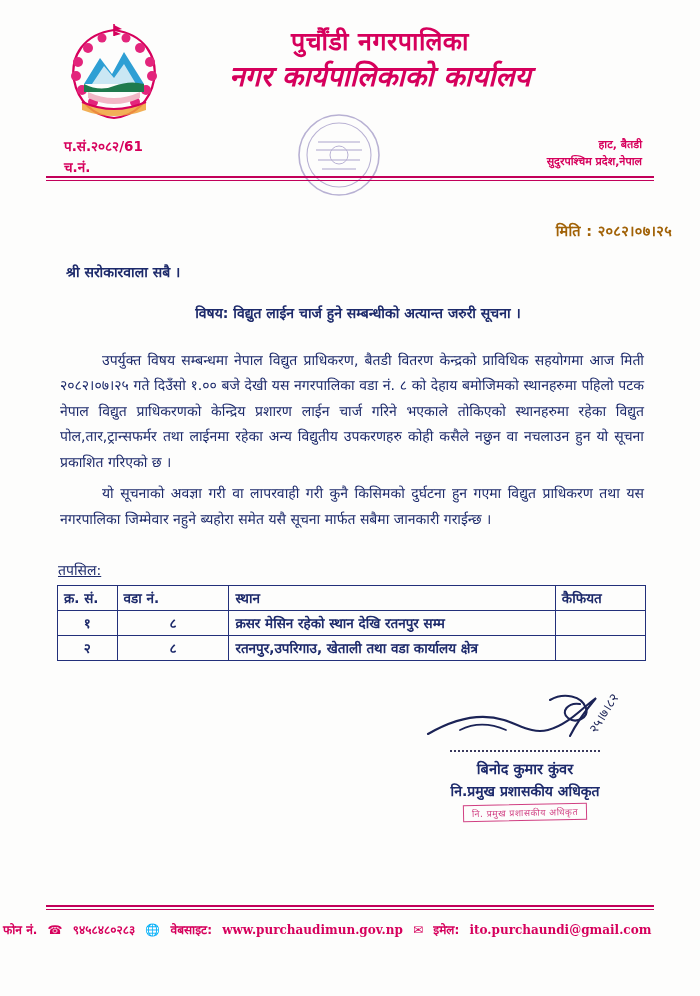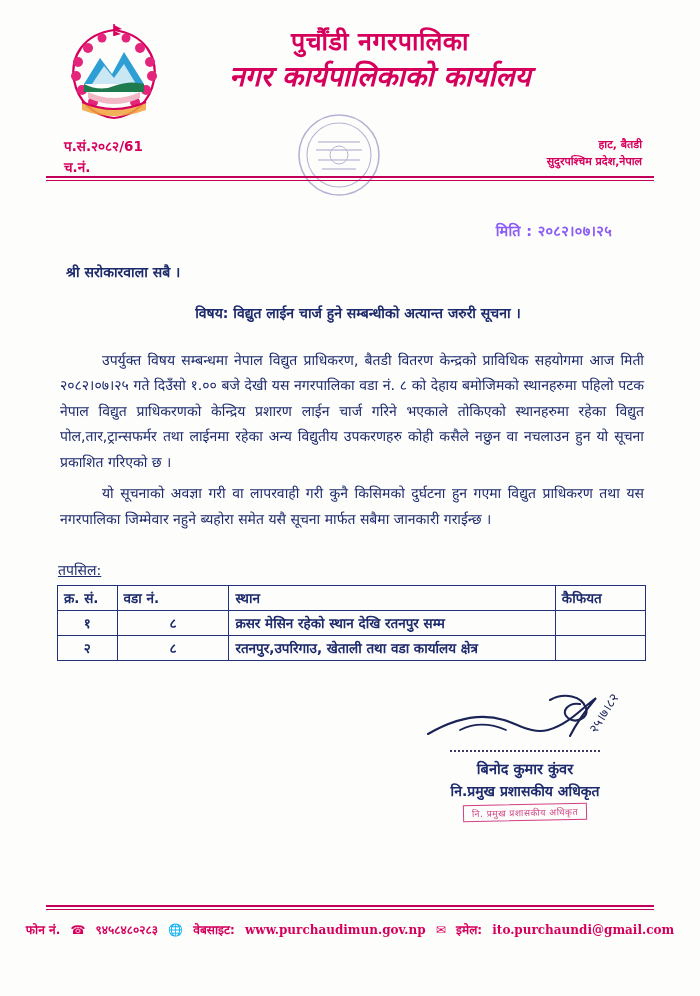--- a/index.html
+++ b/index.html
@@ -79,25 +79,25 @@
   .rule-double {
     position: absolute;
     left: 46px; right: 46px; top: 176px;
     height: 5px;
     border-top: 2.2px solid #c2005a;
     border-bottom: 1.4px solid #c2005a;
   }
 
   
   .doc-date {
-    margin: 38px 88px 0 0;
+    margin: 38px 28px 0 0;
     text-align: right;
     font-size: 14.5px;
     font-weight: bold;
-    color: #8b5cf6;
+    color: #a16207;
     letter-spacing: .3px;
   }
   .recipient {
     margin: 22px 0 0 66px;
     font-size: 14px;
     font-weight: bold;
     color: #1d2a6b;
   }
   .subject {
     margin: 22px 0 0 0;
@@ -184,21 +184,21 @@
   .footer-rule {
     position: absolute;
     left: 46px; right: 46px; bottom: 86px;
     height: 5px;
     border-top: 2.2px solid #c2005a;
     border-bottom: 1.4px solid #c2005a;
   }
   .footer {
     position: absolute;
     left: 0; right: 0; bottom: 58px;
-    text-align: center;
+    text-align: left;
     color: #d6005c;
     font-size: 12px;
     font-weight: bold;
     white-space: nowrap;
   }
   .footer .fi { margin: 0 3px; }
   .footer .latin { font-family: "DejaVu Serif", serif; }
 </style>
 </head>
 <body>

